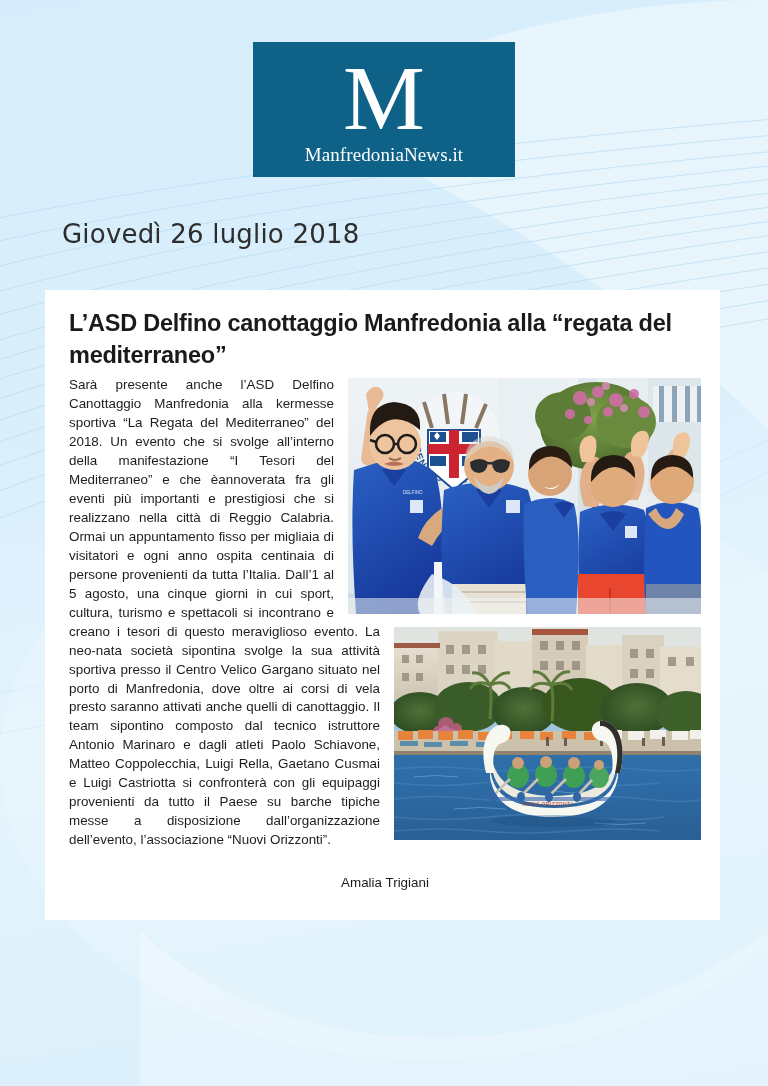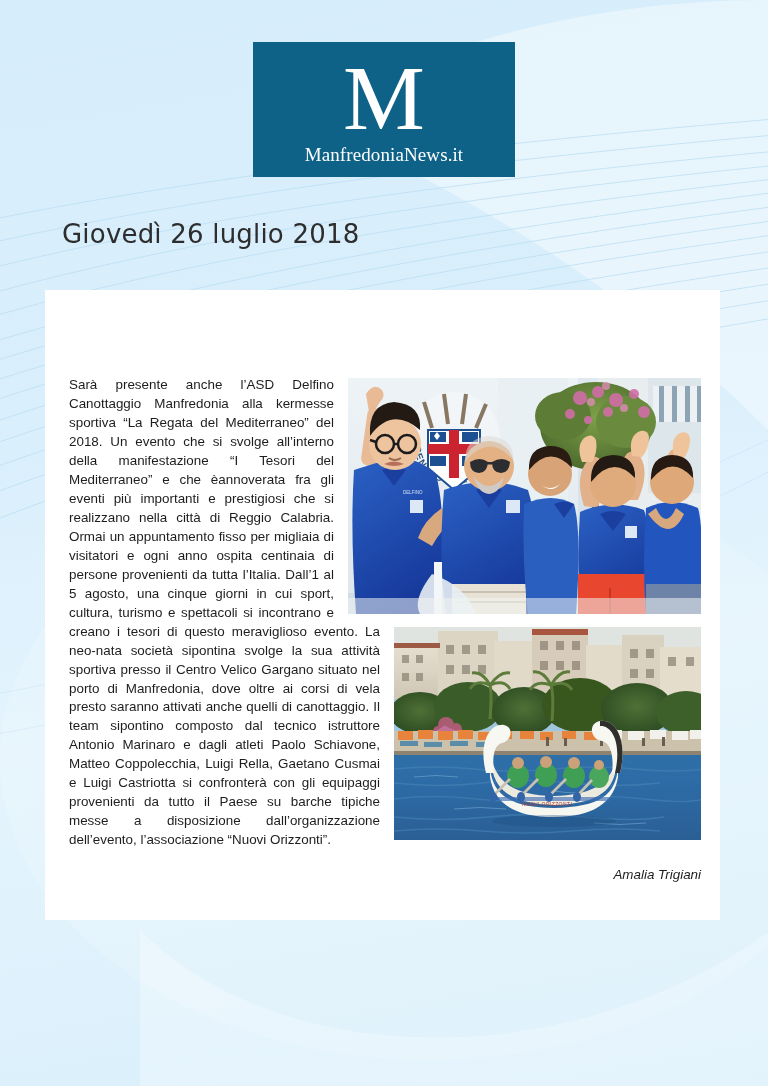--- a/index.html
+++ b/index.html
@@ -137,25 +137,24 @@
 
   #photo-boat {
     float: right;
     clear: right;
     width: 307px;
     height: 213px;
     margin: 6px 0 4px 14px;
   }
 
   #byline {
-    margin-top: 16px;
-    font-style: italic;
+    margin-top: 24px;
     font-size: 13.4px;
     color: #1d1d1d;
-    text-align: right;
+    text-align: center;
   }
 
   
   .ph-svg { display: block; width: 100%; height: 100%; }
 </style>
 </head>
 <body>
 
 <div id="page">
 
@@ -204,20 +203,21 @@
     <div id="logo-box">
       <div id="logo-m">M</div>
       <div id="logo-wordmark">ManfredoniaNews.it</div>
     </div>
   </div>
 
   <div id="dateline">Giovedì 26 luglio 2018</div>
 
   <div id="article-card">
 
+    <h1 id="headline">L’ASD Delfino canottaggio Manfredonia alla “regata del mediterraneo”</h1>
 
     <div id="article-body">
 
       <div class="photo" id="photo-team">
         <svg class="ph-svg" viewBox="0 0 353 236" preserveAspectRatio="xMidYMid slice">
           <defs>
             <linearGradient id="skyT" x1="0" y1="0" x2="0" y2="1">
               <stop offset="0%" stop-color="#dfe9ef"></stop>
               <stop offset="100%" stop-color="#cfdce4"></stop>
             </linearGradient>

